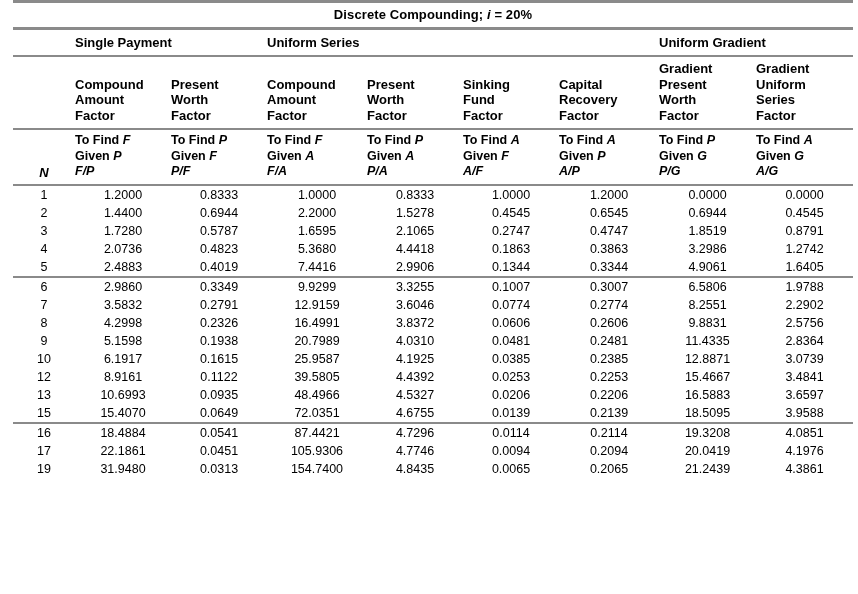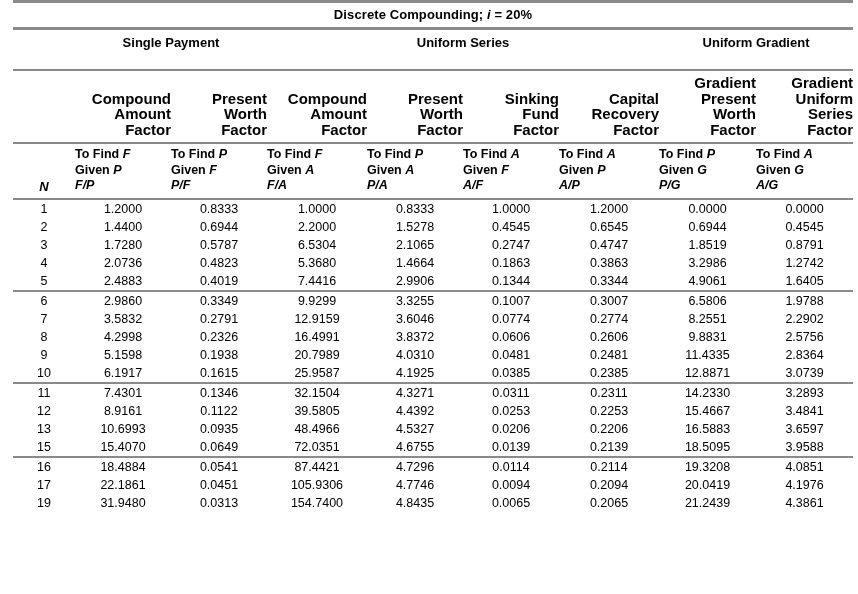--- a/index.html
+++ b/index.html
@@ -39,31 +39,31 @@
     text-align: center;
     font-weight: bold;
     font-size: 13px;
     padding: 4px 0 5px 0;
     letter-spacing: .1px;
   }
   .ital { font-style: italic; }
 
   
   td.group-cell {
-    text-align: center;
+    text-align: left;
     font-weight: bold;
     font-size: 13px;
-    padding: 5px 0 19px 0;
+    padding: 5px 0 5px 0;
   }
 
   
   td.fname {
-    text-align: right;
-    font-weight: bold;
-    font-size: 15px;
+    text-align: left;
+    font-weight: bold;
+    font-size: 13px;
     line-height: 15.5px;
     vertical-align: bottom;
     padding: 4px 0 5px 0;
     white-space: nowrap;
   }
   td.fname-blank { padding: 0; }
 
   
   td.tofind {
     text-align: left;
@@ -287,33 +287,33 @@
           <td class="num">1.5278</td>
           <td class="num">0.4545</td>
           <td class="num">0.6545</td>
           <td class="num">0.6944</td>
           <td class="num">0.4545</td>
         </tr>
         <tr>
           <td class="n-cell">3</td>
           <td class="num">1.7280</td>
           <td class="num">0.5787</td>
-          <td class="num">6.5304</td>
+          <td class="num">1.6595</td>
           <td class="num">2.1065</td>
           <td class="num">0.2747</td>
           <td class="num">0.4747</td>
           <td class="num">1.8519</td>
           <td class="num">0.8791</td>
         </tr>
         <tr>
           <td class="n-cell">4</td>
           <td class="num">2.0736</td>
           <td class="num">0.4823</td>
           <td class="num">5.3680</td>
-          <td class="num">1.4664</td>
+          <td class="num">4.4418</td>
           <td class="num">0.1863</td>
           <td class="num">0.3863</td>
           <td class="num">3.2986</td>
           <td class="num">1.2742</td>
         </tr>
         <tr>
           <td class="n-cell">5</td>
           <td class="num">2.4883</td>
           <td class="num">0.4019</td>
           <td class="num">7.4416</td>
@@ -371,31 +371,20 @@
           <td class="n-cell">10</td>
           <td class="num">6.1917</td>
           <td class="num">0.1615</td>
           <td class="num">25.9587</td>
           <td class="num">4.1925</td>
           <td class="num">0.0385</td>
           <td class="num">0.2385</td>
           <td class="num">12.8871</td>
           <td class="num">3.0739</td>
         </tr>
-        <tr class="rule">
-          <td class="n-cell">11</td>
-          <td class="num">7.4301</td>
-          <td class="num">0.1346</td>
-          <td class="num">32.1504</td>
-          <td class="num">4.3271</td>
-          <td class="num">0.0311</td>
-          <td class="num">0.2311</td>
-          <td class="num">14.2330</td>
-          <td class="num">3.2893</td>
-        </tr>
         <tr>
           <td class="n-cell">12</td>
           <td class="num">8.9161</td>
           <td class="num">0.1122</td>
           <td class="num">39.5805</td>
           <td class="num">4.4392</td>
           <td class="num">0.0253</td>
           <td class="num">0.2253</td>
           <td class="num">15.4667</td>
           <td class="num">3.4841</td>

